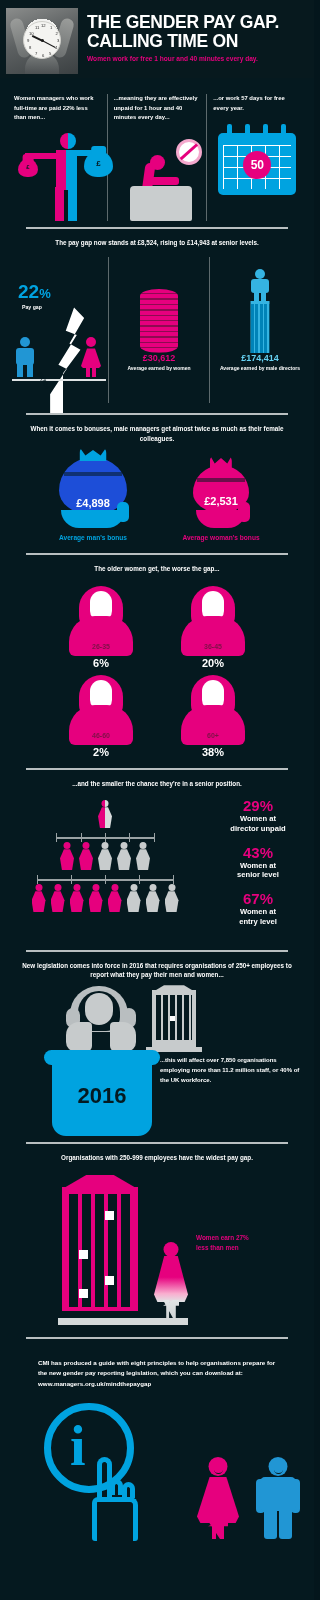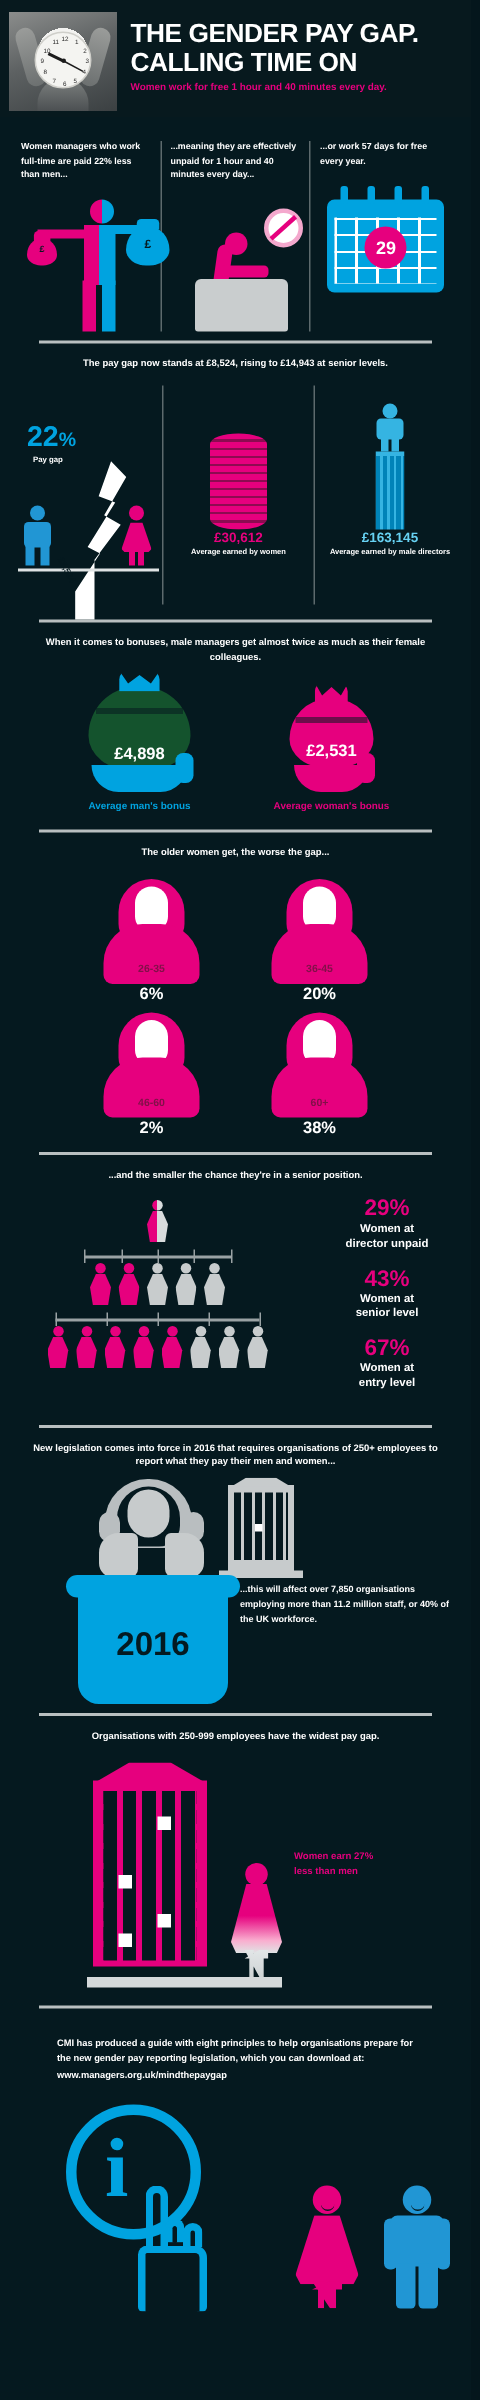--- a/index.html
+++ b/index.html
@@ -272,21 +272,21 @@
   .money-bag .knot {
     position: absolute; left: 50%; transform: translateX(-50%); top: -11px;
     width: 40%; height: 14px;
     border-radius: 6px 6px 0 0;
     clip-path: polygon(0 0, 22% 62%, 50% 22%, 78% 62%, 100% 0, 100% 100%, 0 100%);
   }
   .money-bag .val {
     position: absolute; left: 50%; bottom: 5px; transform: translateX(-50%);
     color: #ffffff; font-size: 11px; font-weight: bold; white-space: nowrap;
   }
-  .bag-man { width: 68px; height: 56px; background: #14532d; }
+  .bag-man { width: 68px; height: 56px; background: #1d4ed8; }
   .bag-man .knot { background: #00a3e0; }
   .bag-woman { width: 56px; height: 46px; background: #e6007e; top: 10px; }
   .bag-woman .knot { background: #e6007e; }
   .hand {
     position: absolute; bottom: 0; left: 50%; transform: translateX(-50%);
     width: 76px; height: 24px;
   }
   .hand .palm {
     position: absolute; left: 6px; right: 6px; bottom: 0; height: 18px;
     border-radius: 0 0 38px 38px;
@@ -629,21 +629,21 @@
 
       <div class="col">
         <p>...or work 57 days for free every year.</p>
         <div class="col-art">
           <div class="cal">
             <div class="ring" style="left:9px"></div>
             <div class="ring" style="left:27px"></div>
             <div class="ring" style="left:45px"></div>
             <div class="ring" style="left:63px"></div>
             <div class="grid"></div>
-            <div class="badge">29</div>
+            <div class="badge">50</div>
           </div>
         </div>
       </div>
 
     </div>
   </div>
 
   <div class="divider"></div>
 
   <div class="section">
@@ -690,21 +690,21 @@
             <div class="figtop c">
               <div style="width:20px;height:32px;position:relative">
                 <div style="position:absolute;left:50%;transform:translateX(-50%);top:0;width:10px;height:10px;border-radius:50%;background:#35b4e2"></div>
                 <div style="position:absolute;left:50%;transform:translateX(-50%);top:10px;width:18px;height:14px;background:#35b4e2;border-radius:3px"></div>
                 <div style="position:absolute;left:4px;top:23px;width:5px;height:9px;background:#35b4e2"></div>
                 <div style="position:absolute;right:4px;top:23px;width:5px;height:9px;background:#35b4e2"></div>
               </div>
             </div>
             <div class="col-c"></div>
           </div>
-          <div class="amt cyan">£163,145</div>
+          <div class="amt cyan">£174,414</div>
           <div class="amt-cap">Average earned by male directors</div>
         </div>
       </div>
     </div>
   </div>
 
   <div class="divider"></div>
 
   <div class="section">
     <div class="lede">When it comes to bonuses, male managers get almost twice as much as their female colleagues.</div>

